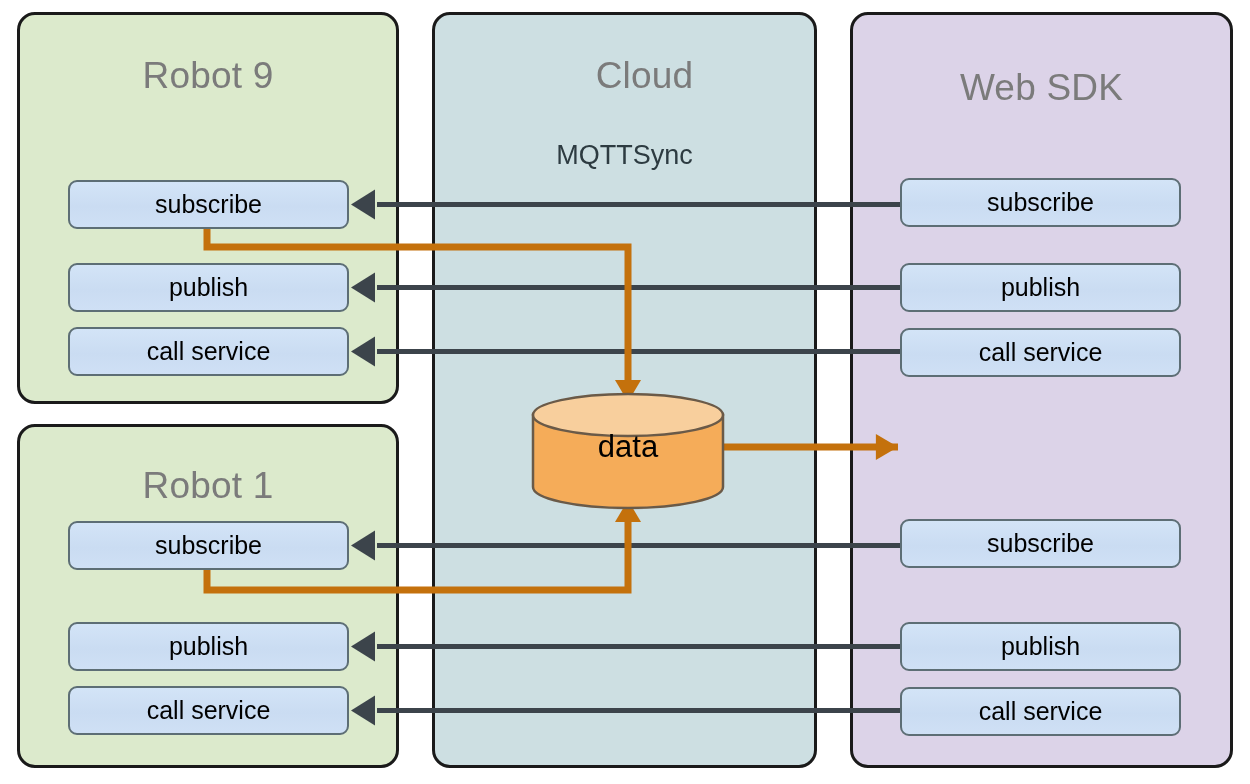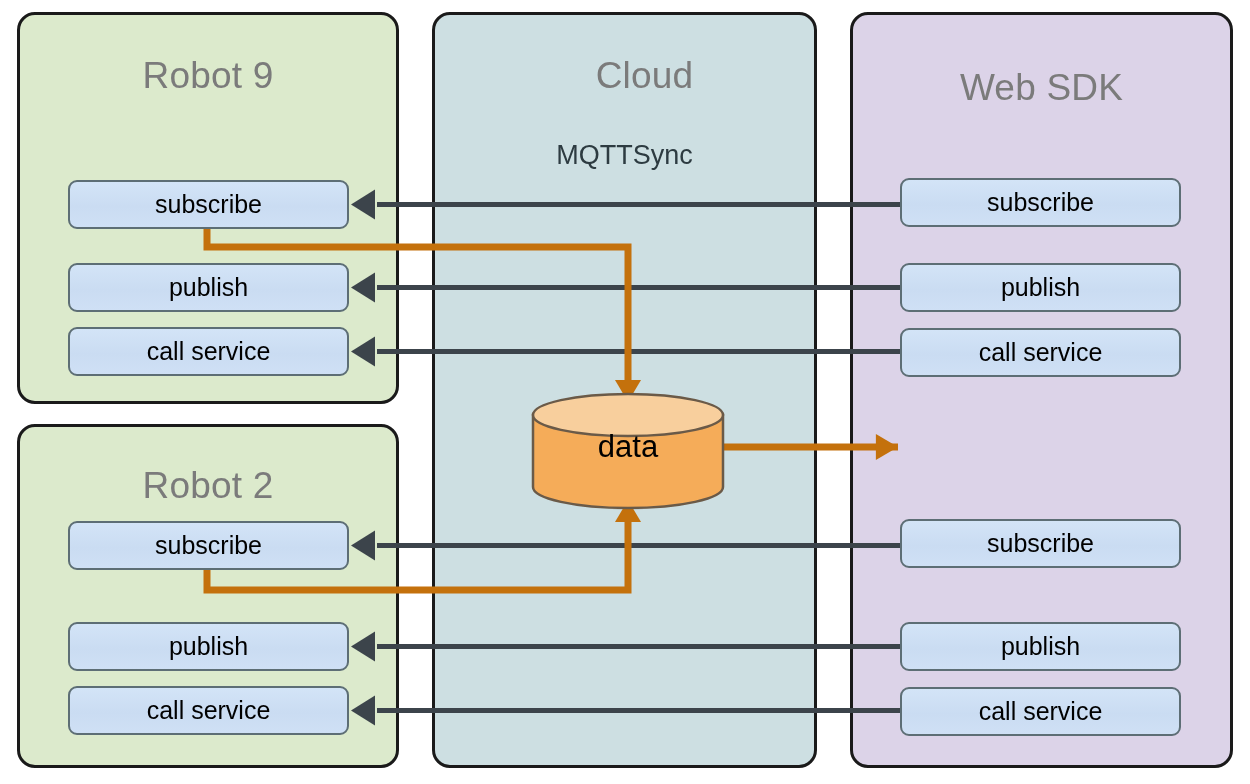--- a/index.html
+++ b/index.html
@@ -93,21 +93,21 @@
 </style>
 </head>
 <body>
 
 <div id="stage">
 
   <div class="panel" id="panel-robot1" style="left: 17px; top: 12px; width: 382px; height: 392px; background: rgb(220, 234, 204); border-color: rgb(26, 26, 26);">
     <div class="panel-title" style="top: 40px;">Robot 9</div>
   </div>
   <div class="panel" id="panel-robot2" style="left: 17px; top: 424px; width: 382px; height: 344px; background: rgb(220, 234, 204); border-color: rgb(26, 26, 26);">
-    <div class="panel-title" style="top: 38px;">Robot 2</div>
+    <div class="panel-title" style="top: 38px;">Robot 1</div>
   </div>
   <div class="panel" id="panel-cloud" style="left: 432px; top: 12px; width: 385px; height: 756px; background: rgb(205, 223, 226); border-color: rgb(26, 26, 26);">
     <div class="panel-title" style="top: 40px; margin-left: 40px;">Cloud</div>
     <div class="panel-sub" style="top: 125px;">MQTTSync</div>
   </div>
   <div class="panel" id="panel-websdk" style="left: 850px; top: 12px; width: 383px; height: 756px; background: rgb(220, 211, 232); border-color: rgb(26, 26, 26);">
     <div class="panel-title" style="top: 52px;">Web SDK</div>
   </div>
 
   <svg class="layer" id="edge-layer" viewBox="0 0 1250 784" xmlns="http://www.w3.org/2000/svg">

